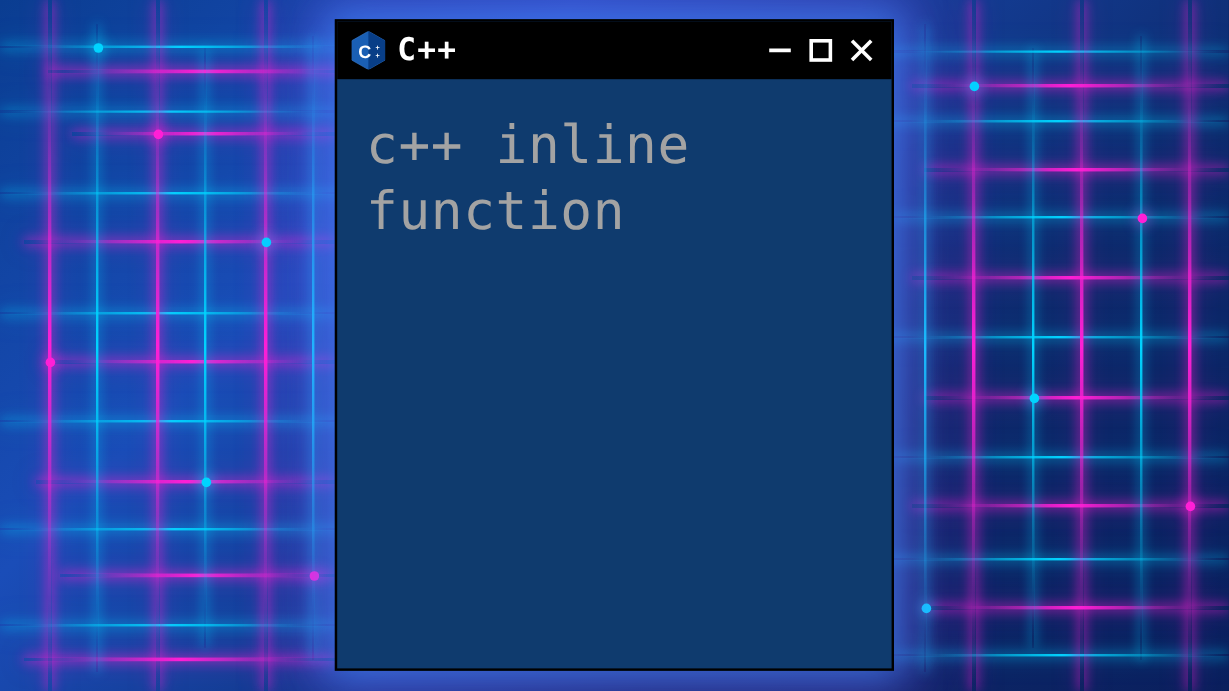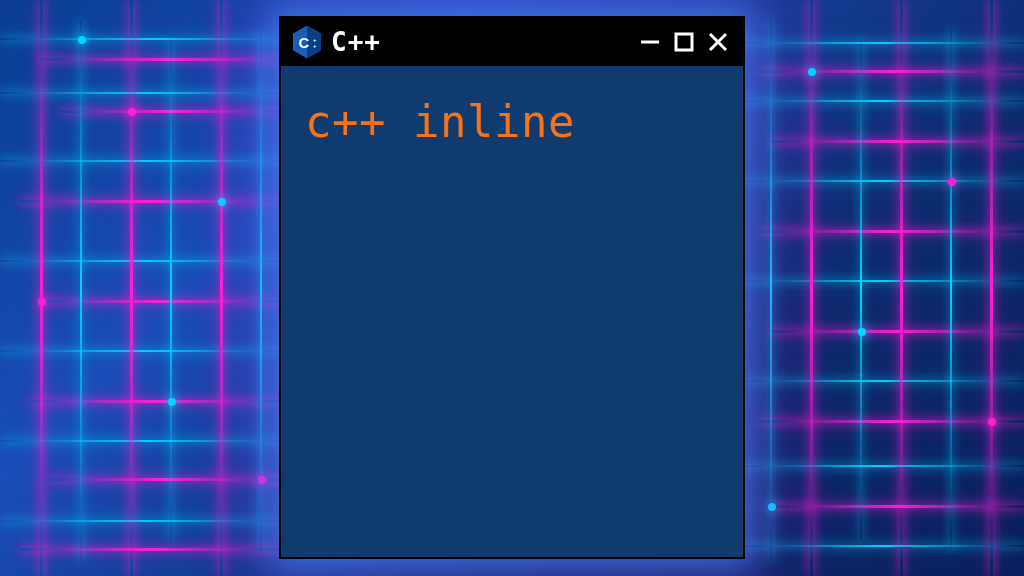--- a/index.html
+++ b/index.html
@@ -104,21 +104,21 @@
       width: 26px;
       height: 26px;
       display: flex;
       align-items: center;
       justify-content: center;
     }
     .ctl svg { display: block; }
 
     .content {
       padding: 28px 24px;
-      color: #f97316;
+      color: #a3a3a3;
       font-family: "Consolas", "Menlo", monospace;
       font-size: 44px;
       line-height: 1.25;
       letter-spacing: 0.5px;
     }
   </style>
 </head>
 <body>
 
 <div class="bg">
@@ -208,14 +208,15 @@
       <span class="ctl">
         <svg width="22" height="22" viewBox="0 0 22 22">
             <line x1="3" y1="3" x2="19" y2="19" stroke="#fff" stroke-width="3"></line>
             <line x1="19" y1="3" x2="3" y2="19" stroke="#fff" stroke-width="3"></line>
           </svg>
       </span>
     </div>
   </div>
   <div class="content">
     <div>c++ inline</div>
+    <div>function</div>
   </div>
 </div>
 
 </body></html>

